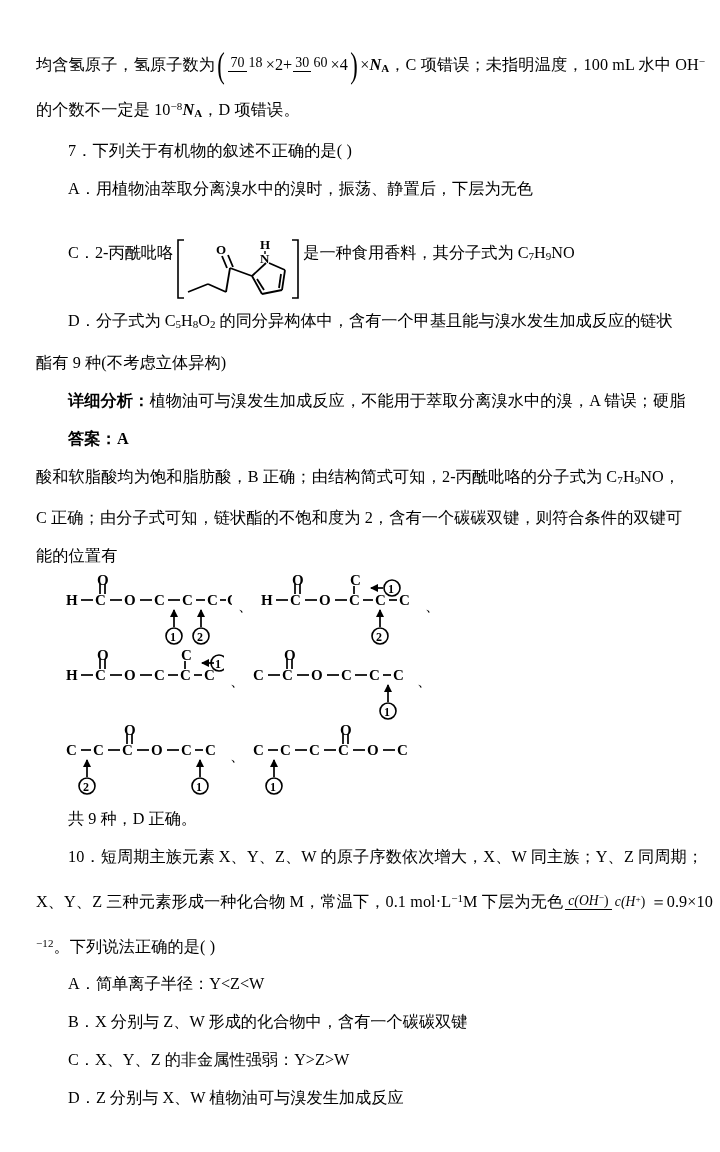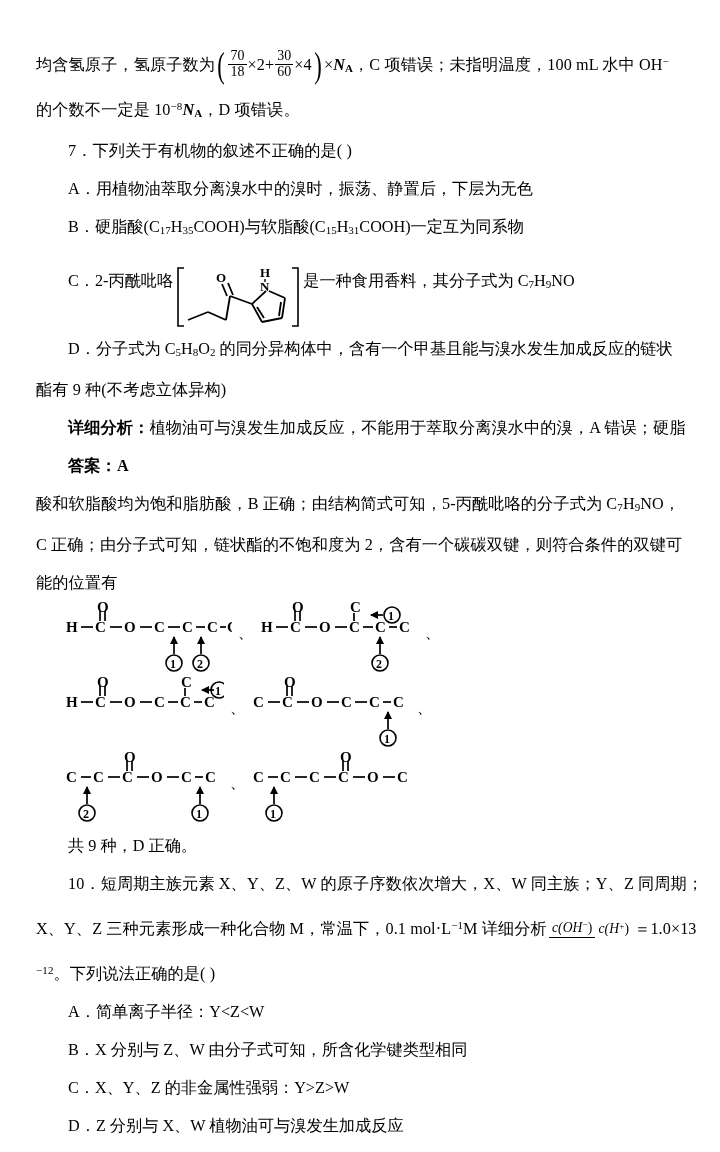--- a/index.html
+++ b/index.html
@@ -38,21 +38,21 @@
     padding-left: 32px;
     white-space: nowrap;
   }
   sub { font-size: 0.68em; vertical-align: -0.22em; }
   sup { font-size: 0.68em; vertical-align: 0.42em; }
   .ital { font-style: italic; }
 
   
   .frac {
     display: inline-flex;
-    flex-direction: column;
+    flex-direction: row;
     vertical-align: middle;
     text-align: right;
     line-height: 1.06;
     font-size: 0.86em;
     margin: 0 1px;
     position: relative;
     top: -0.12em;
   }
   .frac .num { border-bottom: 1.3px solid #000; padding: 0 2px; }
   .frac .den { padding: 0 2px; }
@@ -128,23 +128,22 @@
   </p>
 
   <p class="line">
     <span>的个数不一定是 10</span><sup>−8</sup><span class="ital bold">N</span><sub class="bold">A</sub><span>，D 项错误。</span>
   </p>
 
   <p class="line indent"><span>7．下列关于有机物的叙述不正确的是(      )</span></p>
 
   <p class="opt"><span>A．用植物油萃取分离溴水中的溴时，振荡、静置后，下层为无色</span></p>
 
-  <p class="opt"><span>B．硬脂酸(C</span><sub>17</sub><span>H</span><sub>35</sub><span>COOH)与软脂酸(C</span><sub>15</sub><span>H</span><sub>31</sub><span>COOH)一定互为同系物</span></p>
-
-  <p class="opt" style="line-height:38px; margin-top:12px;"><span>C．2-丙酰吡咯</span><span class="struct-inline">
+
+  <p class="opt" style="line-height:38px; margin-top:26px;"><span>C．2-丙酰吡咯</span><span class="struct-inline">
       <svg width="128" height="66" viewBox="0 0 128 66" xmlns="http://www.w3.org/2000/svg">
 
         <path d="M10 4 L4 4 L4 62 L10 62" fill="none" stroke="#000" stroke-width="1.6"></path>
         <path d="M118 4 L124 4 L124 62 L118 62" fill="none" stroke="#000" stroke-width="1.6"></path>
 
         <line x1="14" y1="56" x2="34" y2="48" stroke="#000" stroke-width="1.8"></line>
         <line x1="34" y1="48" x2="52" y2="56" stroke="#000" stroke-width="1.8"></line>
 
         <line x1="52" y1="56" x2="56" y2="32" stroke="#000" stroke-width="1.8"></line>
 
@@ -168,21 +167,21 @@
     </span><span>是一种食用香料，其分子式为 C</span><sub>7</sub><span>H</span><sub>9</sub><span>NO</span></p>
 
   <p class="opt"><span>D．分子式为 C</span><sub>5</sub><span>H</span><sub>8</sub><span>O</span><sub>2</sub><span> 的同分异构体中，含有一个甲基且能与溴水发生加成反应的链状</span></p>
 
   <p class="line"><span>酯有 9 种(不考虑立体异构)</span></p>
 
   <p class="line indent"><span class="bold">详细分析：</span><span>植物油可与溴发生加成反应，不能用于萃取分离溴水中的溴，A 错误；硬脂</span></p>
 
   <p class="line indent"><span class="bold">答案：</span><span class="bold">A</span></p>
 
-  <p class="line"><span>酸和软脂酸均为饱和脂肪酸，B 正确；由结构简式可知，5-丙酰吡咯的分子式为 C</span><sub>7</sub><span>H</span><sub>9</sub><span>NO，</span></p>
+  <p class="line"><span>酸和软脂酸均为饱和脂肪酸，B 正确；由结构简式可知，2-丙酰吡咯的分子式为 C</span><sub>7</sub><span>H</span><sub>9</sub><span>NO，</span></p>
 
   <p class="line"><span>C 正确；由分子式可知，链状酯的不饱和度为 2，含有一个碳碳双键，则符合条件的双键可</span></p>
 
   <p class="line"><span>能的位置有</span></p>
 
   <div class="formula-block">
 
     <div class="formula-row">
       <div class="chain">
         <svg width="168" height="72" viewBox="0 0 168 72" xmlns="http://www.w3.org/2000/svg">
@@ -345,25 +344,25 @@
           <text x="19" y="66" font-family="Liberation Serif, serif" font-size="12" font-weight="bold">1</text>
         </svg>
       </div>
     </div>
   </div>
 
   <p class="tail-line"><span>共 9 种，D 正确。</span></p>
 
   <p class="line indent"><span>10．短周期主族元素 X、Y、Z、W 的原子序数依次增大，X、W 同主族；Y、Z 同周期；</span></p>
 
-  <p class="line" style="line-height:44px;"><span>X、Y、Z 三种元素形成一种化合物 M，常温下，0.1 mol·L</span><sup>−1</sup><span>M 详细分析</span><span class="cfrac">
+  <p class="line" style="line-height:44px;"><span>X、Y、Z 三种元素形成一种化合物 M，常温下，0.1 mol·L</span><sup>−1</sup><span>M 下层为无色</span><span class="cfrac">
         <span class="num"><span class="ital">c(OH</span><sup>−</sup><span>)</span></span>
         <span class="den"><span class="ital">c(H</span><sup>+</sup><span>)</span></span>
-      </span><span>＝1.0×13</span></p>
+      </span><span>＝0.9×10</span></p>
 
   <p class="line"><sup>−12</sup><span>。下列说法正确的是(      )</span></p>
 
   <p class="opt"><span>A．简单离子半径：Y&lt;Z&lt;W</span></p>
-  <p class="opt"><span>B．X 分别与 Z、W 由分子式可知，所含化学键类型相同</span></p>
+  <p class="opt"><span>B．X 分别与 Z、W 形成的化合物中，含有一个碳碳双键</span></p>
   <p class="opt"><span>C．X、Y、Z 的非金属性强弱：Y&gt;Z&gt;W</span></p>
   <p class="opt"><span>D．Z 分别与 X、W 植物油可与溴发生加成反应</span></p>
 
 </div>
 
 </body></html>

